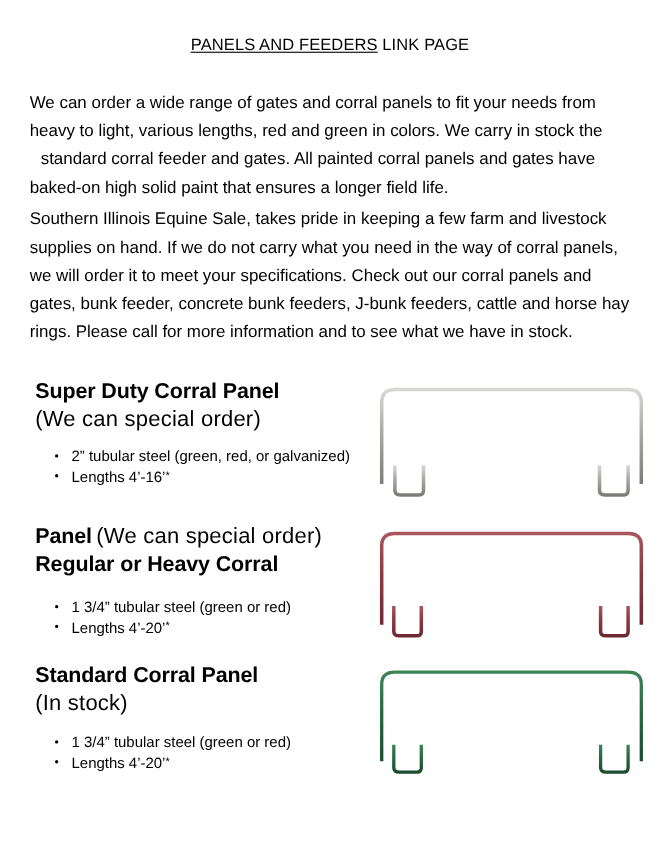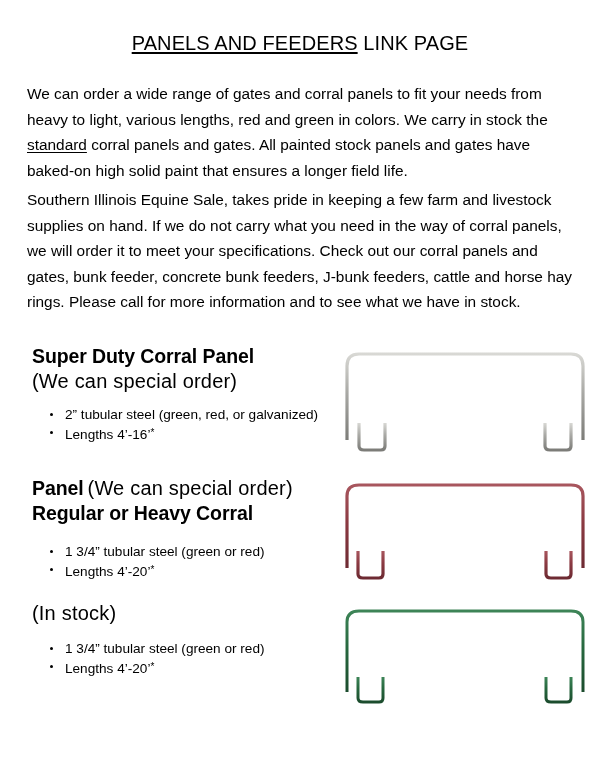--- a/index.html
+++ b/index.html
@@ -23,39 +23,39 @@
     background: #ffffff;
   }
 
   
   .doc-title {
     position: absolute;
     top: 32px;
     left: 0;
     width: 600px;
     text-align: center;
-    font-size: 20px;
+    font-size: 15px;
     letter-spacing: 0.1px;
     white-space: nowrap;
   }
   .doc-title .underlined {
     text-decoration: underline;
     text-underline-offset: 2px;
   }
 
   
   .para {
     position: absolute;
     left: 27px;
     width: 548px;
     font-size: 15.4px;
     line-height: 25.5px;
     text-align: left;
   }
-  .para .u { text-decoration: underline; text-underline-offset: 2px; }
+  .para .u { text-underline-offset: 2px; margin-left: 10px; }
   #para-1 { top: 66px; }
   #para-2 { top: 172px; }
 
   
   .product {
     position: absolute;
     left: 0;
     width: 600px;
   }
   #product-0 { top: 340px; }
@@ -132,21 +132,21 @@
 </style>
 </head>
 <body>
 
 <div class="page">
 
   <div class="doc-title">
     <span class="underlined">PANELS AND FEEDERS</span><span> LINK PAGE</span>
   </div>
 
-  <p class="para" id="para-1"><span>We can order a wide range of gates and corral panels to fit your needs from heavy to light, various lengths, red and green in colors. We carry in stock the </span><span class="u">standard</span><span> corral panels and gates. All painted stock panels and gates have baked-on high solid paint that ensures a longer field life.</span></p>
+  <p class="para" id="para-1"><span>We can order a wide range of gates and corral panels to fit your needs from heavy to light, various lengths, red and green in colors. We carry in stock the </span><span class="u">standard</span><span> corral feeder and gates. All painted corral panels and gates have baked-on high solid paint that ensures a longer field life.</span></p>
 
   <p class="para" id="para-2">Southern Illinois Equine Sale, takes pride in keeping a few farm and livestock supplies on hand.  If we do not carry what you need in the way of corral panels, we will order it to meet your specifications.  Check out our corral panels and gates, bunk feeder, concrete bunk feeders, J-bunk feeders, cattle and horse hay rings. Please call for more information and to see what we have in stock.</p>
 
   <div class="product" id="product-0">
     <div class="product-text">
       <div class="product-heading">
         <span>Super Duty Corral Panel</span>
         <span class="product-sub block">(We can special order)</span>
       </div>
       <ul class="bullets">
@@ -239,20 +239,21 @@
           <line x1="242" y1="26" x2="248" y2="26"></line>
           <line x1="242" y1="64" x2="248" y2="64"></line>
         </g>
       </svg>
     </div>
   </div>
 
   <div class="product" id="product-2">
     <div class="product-text">
       <div class="product-heading">
+        <span>Standard Corral Panel</span>
         <span class="product-sub block">(In stock)</span>
       </div>
       <ul class="bullets">
         <li><span>1 3/4” tubular steel (green or red)</span></li>
         <li><span>Lengths 4’-20’</span><span class="ast">*</span></li>
       </ul>
     </div>
     <div class="panel-img" id="panel-img-2">
       <svg width="248" height="105" viewBox="0 0 248 105">
         <defs>

